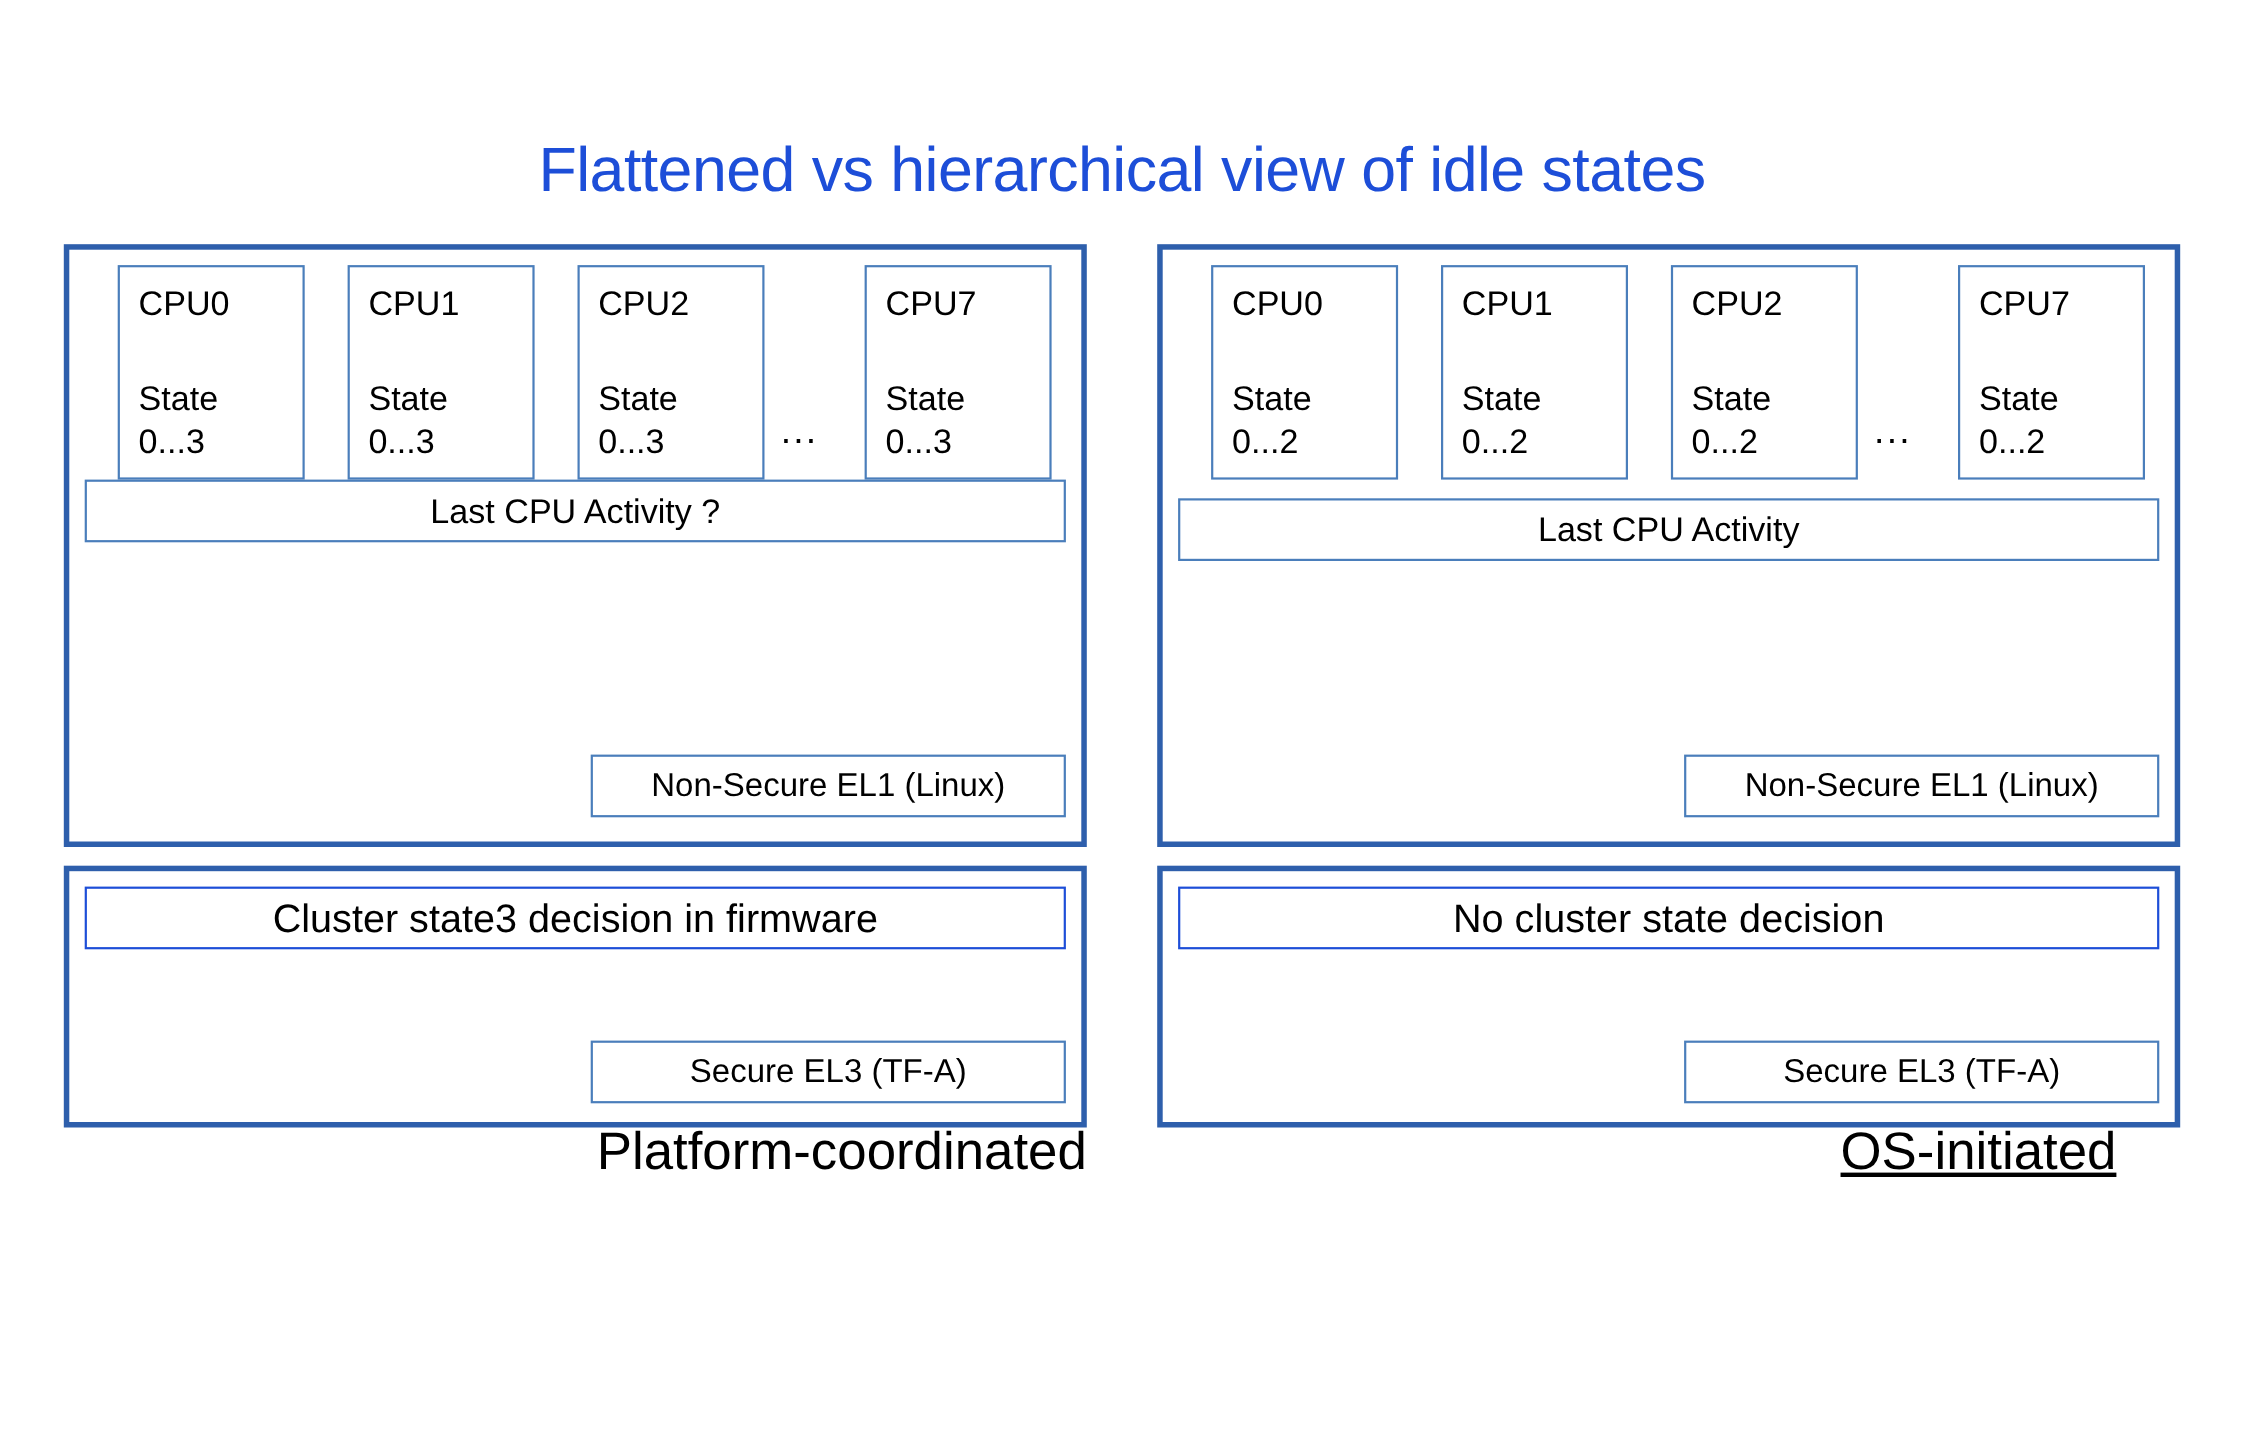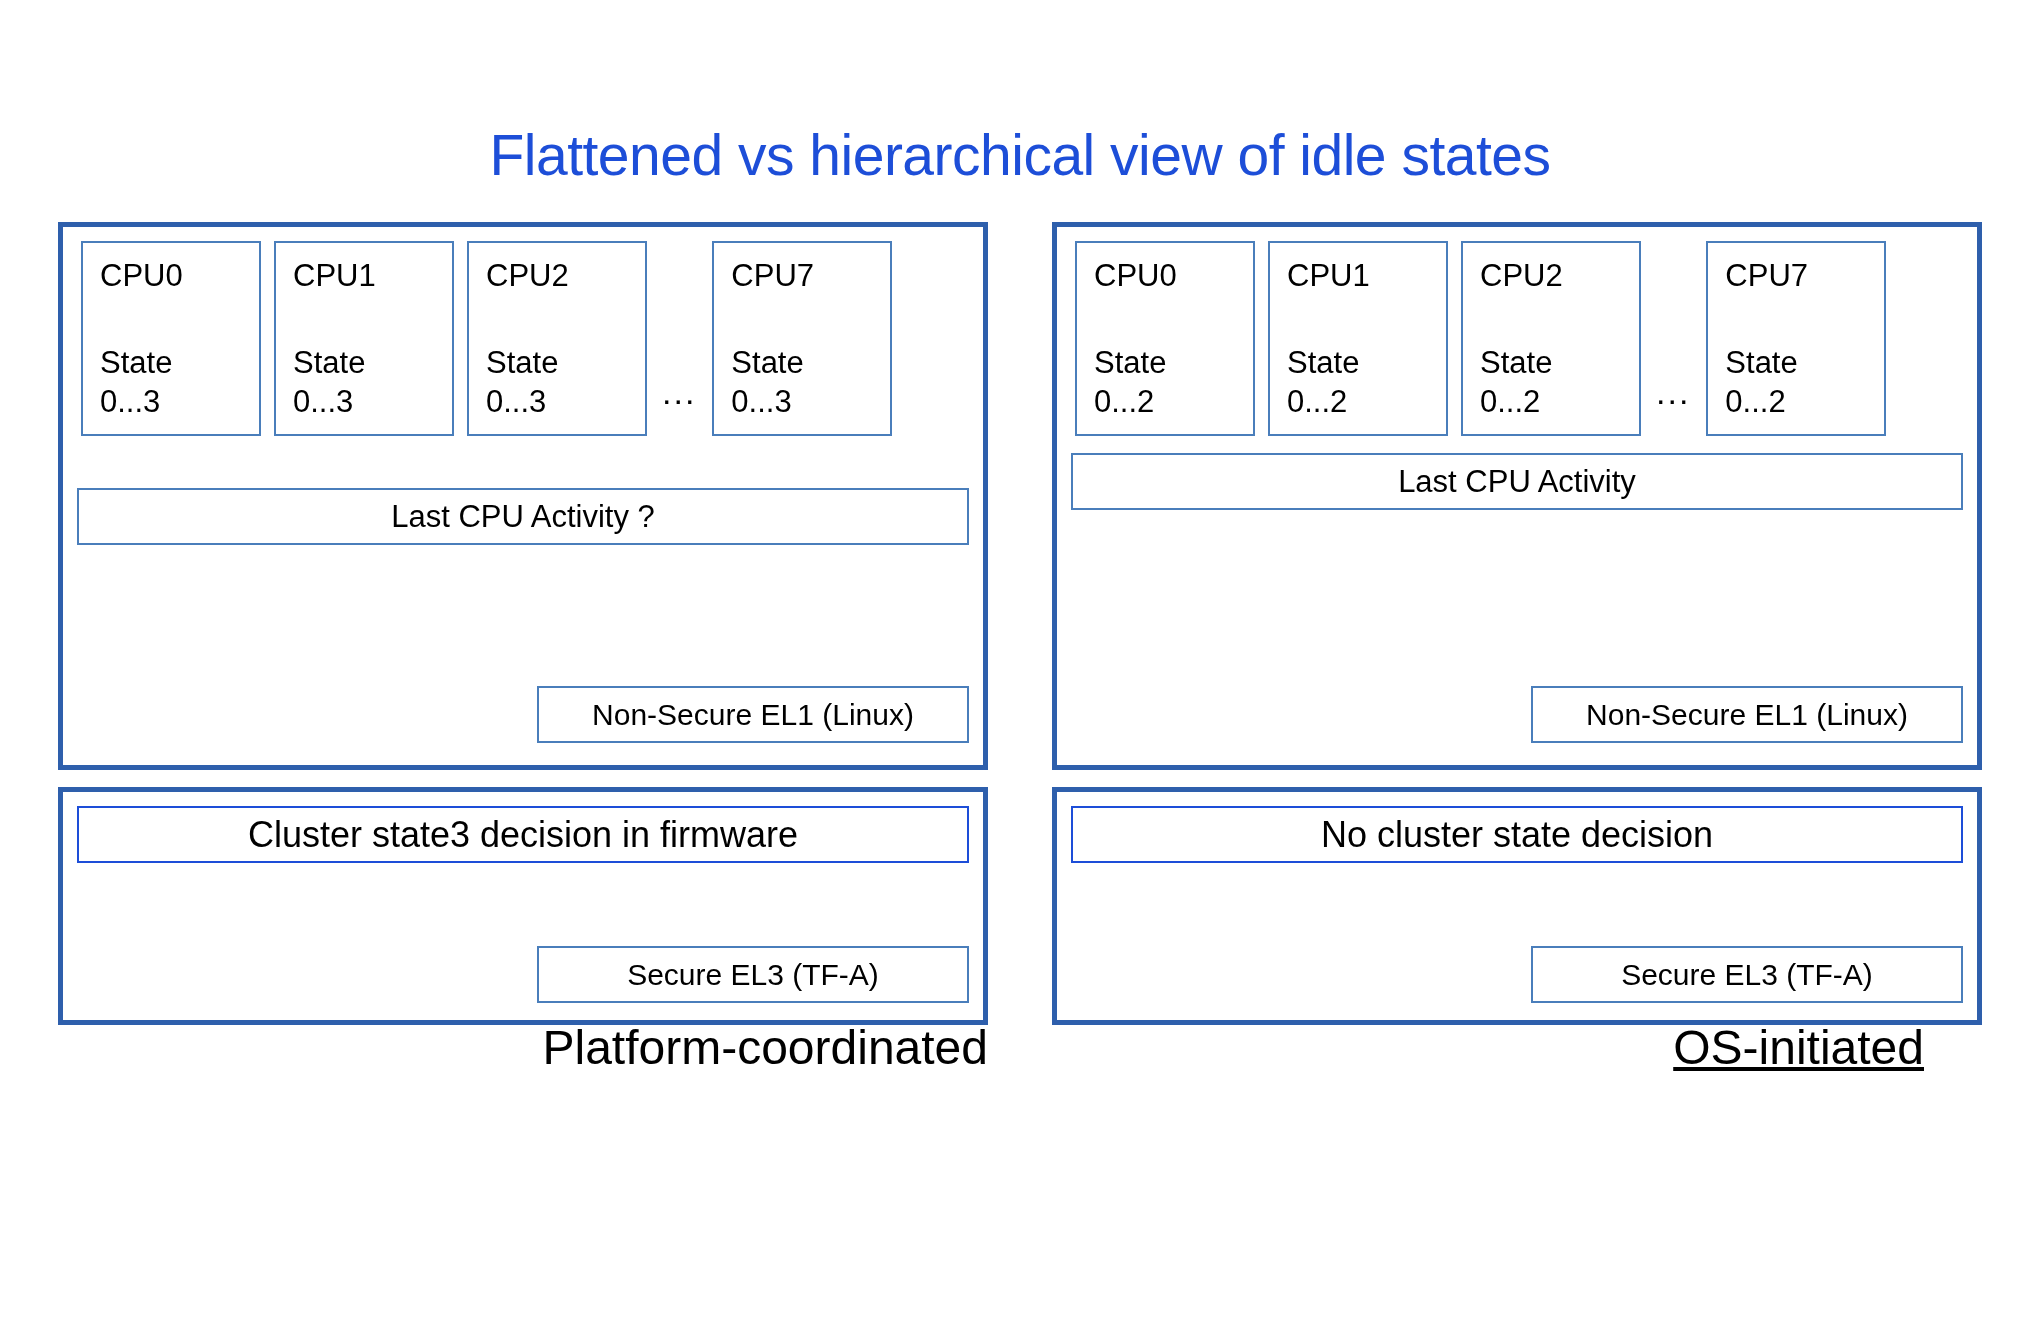--- a/index.html
+++ b/index.html
@@ -70,20 +70,21 @@
 
   .cpu-box {
     border: 2px solid #4a7ebb;
     box-sizing: border-box;
     width: 180px;
     height: 195px;
     margin-right: 13px;
     padding: 14px 0 0 17px;
     font-size: 31px;
     line-height: 1.25;
+    margin-left: 26px;
   }
 
   .cpu-box .cpu-label {
     display: block;
     margin-bottom: 48px;
   }
 
   .cpu-box .state-label {
     display: block;
   }
@@ -101,21 +102,21 @@
   .wide-bar {
     border: 2px solid #4a7ebb;
     box-sizing: border-box;
     height: 57px;
     display: flex;
     align-items: center;
     justify-content: center;
     font-size: 31px;
   }
 
-  .bar-gap-lg { margin-top: 52px; }
+  .bar-gap-lg { }
   .bar-gap-sm { margin-top: 17px; }
 
   .right-bar {
     border: 2px solid #4a7ebb;
     box-sizing: border-box;
     height: 57px;
     display: flex;
     align-items: center;
     justify-content: center;
     font-size: 30px;

